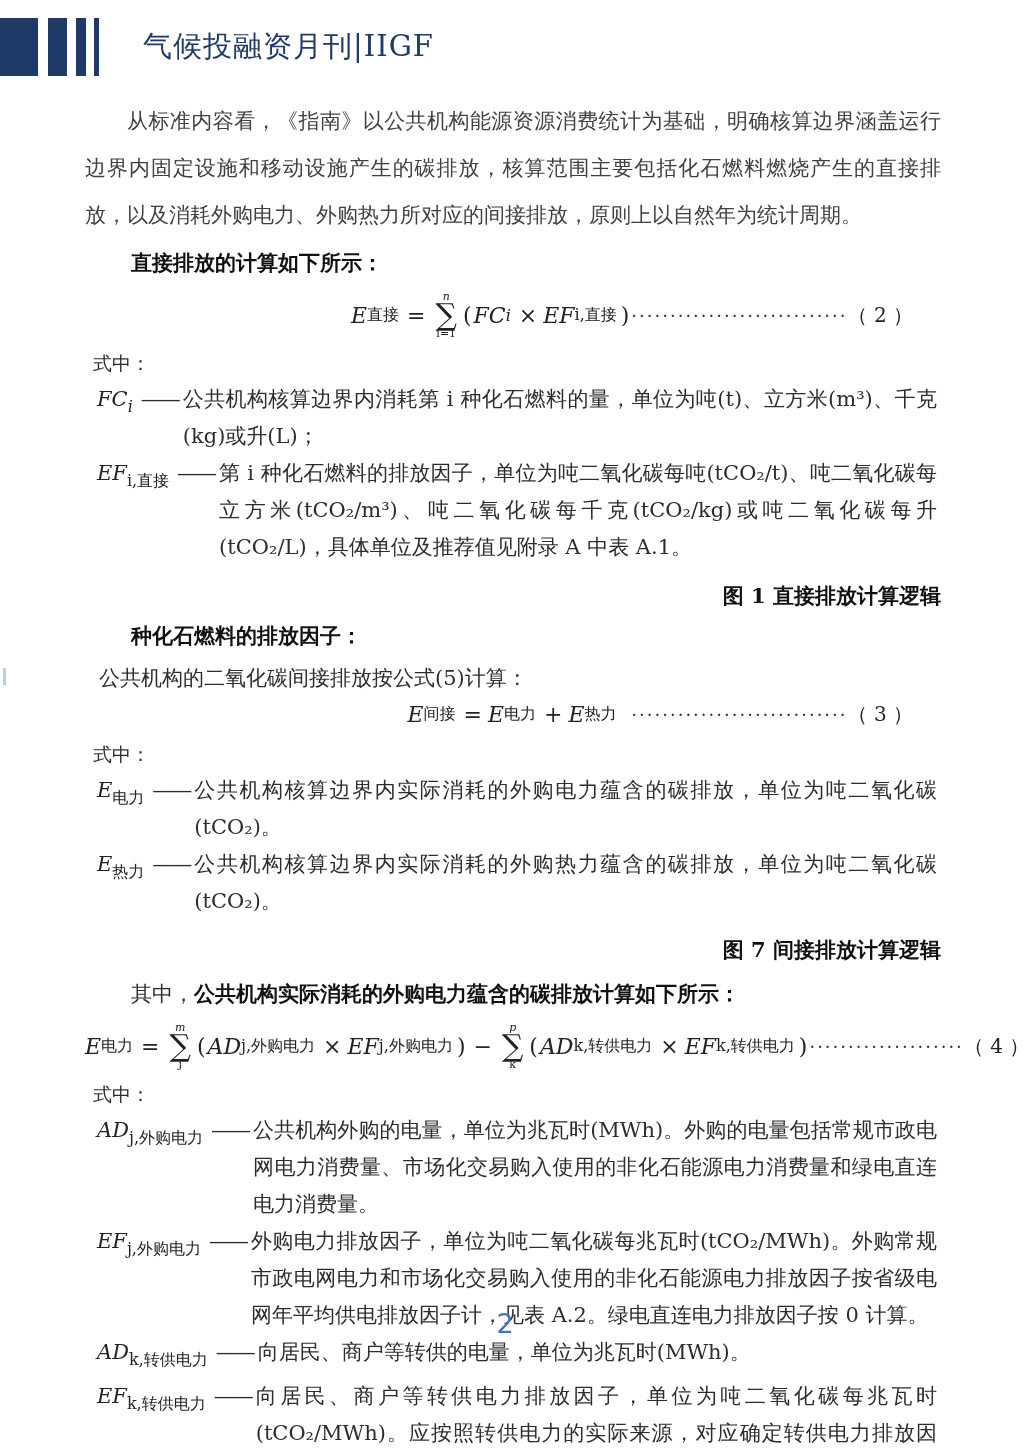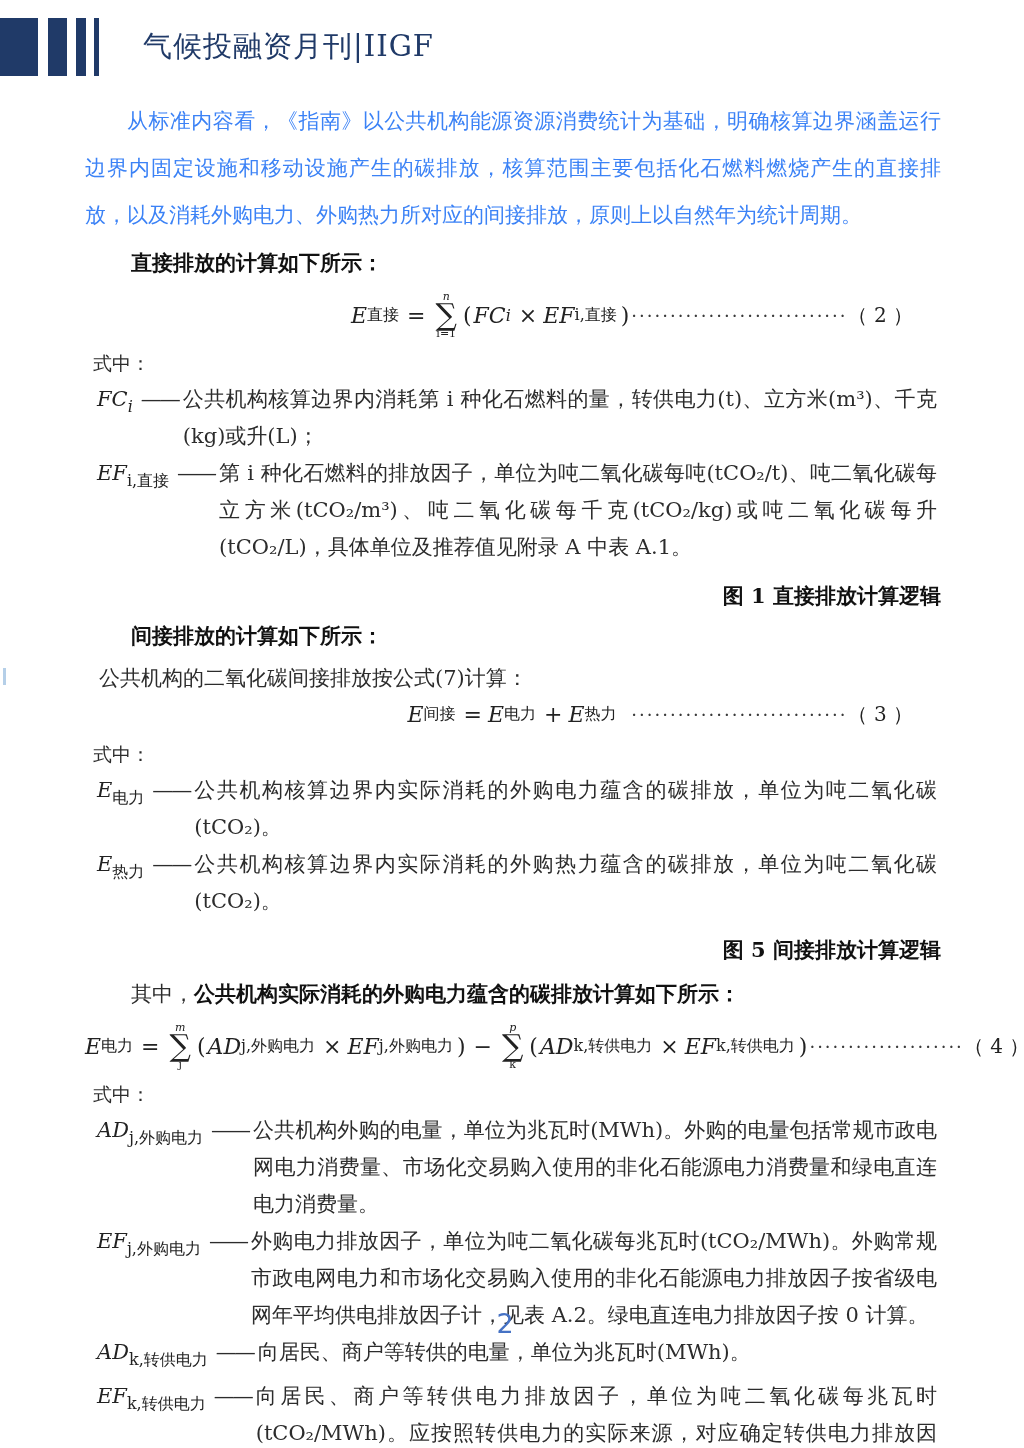--- a/index.html
+++ b/index.html
@@ -21,21 +21,21 @@
   .bar-4{width:5px;}
   .brand-title{
     margin-left:44px;font-size:29px;letter-spacing:1px;
     color:#203a68;font-weight:500;white-space:nowrap;
   }
 
   
   .content{position:absolute;left:85px;top:98px;width:856px;}
   .para{
     font-size:21px;line-height:47px;text-align:justify;
-    text-indent:2em;margin:0 0 6px 0;color:#3b82f6;
+    text-indent:2em;margin:0 0 6px 0;color:#404040;
   }
   .sec-heading{
     font-size:21px;font-weight:bold;color:#111;
     margin:10px 0 4px 0;padding-left:46px;
   }
   .lead-line{font-size:21px;color:#2c2c2c;margin:14px 0 4px 0;padding-left:14px;position:relative;}
   .lead-mixed{font-size:21px;margin:16px 0 4px 0;padding-left:46px;color:#2c2c2c;}
   .lead-mixed .bold-part{font-weight:bold;color:#111;}
 
   .margin-tick{
@@ -125,36 +125,36 @@
       </span>
       <span class="formula-right"><span class="dots">····························</span><span class="fnum">（ 2 ）</span></span>
     </div>
 
     <div class="where-label">式中：</div>
 
     <div class="def-list">
       <div class="def-row">
         <span class="def-term"><span class="fvar">FC</span><span class="fsub it">i</span></span>
         <span class="def-dash">——</span>
-        <span class="def-desc">公共机构核算边界内消耗第 i 种化石燃料的量，转供电力(t)、立方米(m³)、千克(kg)或升(L)；</span>
+        <span class="def-desc">公共机构核算边界内消耗第 i 种化石燃料的量，单位为吨(t)、立方米(m³)、千克(kg)或升(L)；</span>
       </div>
       <div class="def-row">
         <span class="def-term"><span class="fvar">EF</span><span class="fsub">i,直接</span></span>
         <span class="def-dash">——</span>
         <span class="def-desc">第 i 种化石燃料的排放因子，单位为吨二氧化碳每吨(tCO₂/t)、吨二氧化碳每立方米(tCO₂/m³)、吨二氧化碳每千克(tCO₂/kg)或吨二氧化碳每升(tCO₂/L)，具体单位及推荐值见附录 A 中表 A.1。</span>
       </div>
     </div>
 
     <div class="fig-caption">图 1 直接排放计算逻辑</div>
 
-    <div class="sec-heading">间接排放的计算如下所示：</div>
+    <div class="sec-heading">种化石燃料的排放因子：</div>
 
     <div class="lead-line">
       <span class="margin-tick"></span>
-      <span>公共机构的二氧化碳间接排放按公式(7)计算：</span>
+      <span>公共机构的二氧化碳间接排放按公式(5)计算：</span>
     </div>
 
     <div class="formula-row" style="min-height:36px;margin-top:2px;">
       <span></span>
       <span class="formula-body">
         <span class="fvar">E</span>
           <span class="fsub">间接</span>
           <span class="fop">=</span>
           <span class="fvar">E</span>
           <span class="fsub">电力</span>
@@ -173,21 +173,21 @@
         <span class="def-dash">——</span>
         <span class="def-desc">公共机构核算边界内实际消耗的外购电力蕴含的碳排放，单位为吨二氧化碳(tCO₂)。</span>
       </div>
       <div class="def-row">
         <span class="def-term"><span class="fvar">E</span><span class="fsub">热力</span></span>
         <span class="def-dash">——</span>
         <span class="def-desc">公共机构核算边界内实际消耗的外购热力蕴含的碳排放，单位为吨二氧化碳(tCO₂)。</span>
       </div>
     </div>
 
-    <div class="fig-caption">图 5 间接排放计算逻辑</div>
+    <div class="fig-caption">图 7 间接排放计算逻辑</div>
 
     <div class="lead-mixed">
       <span>其中，</span><span class="bold-part">公共机构实际消耗的外购电力蕴含的碳排放计算如下所示：</span>
     </div>
 
     <div class="formula-row">
       <span></span>
       <span class="formula-body">
         <span class="fvar">E</span>
           <span class="fsub">电力</span>

